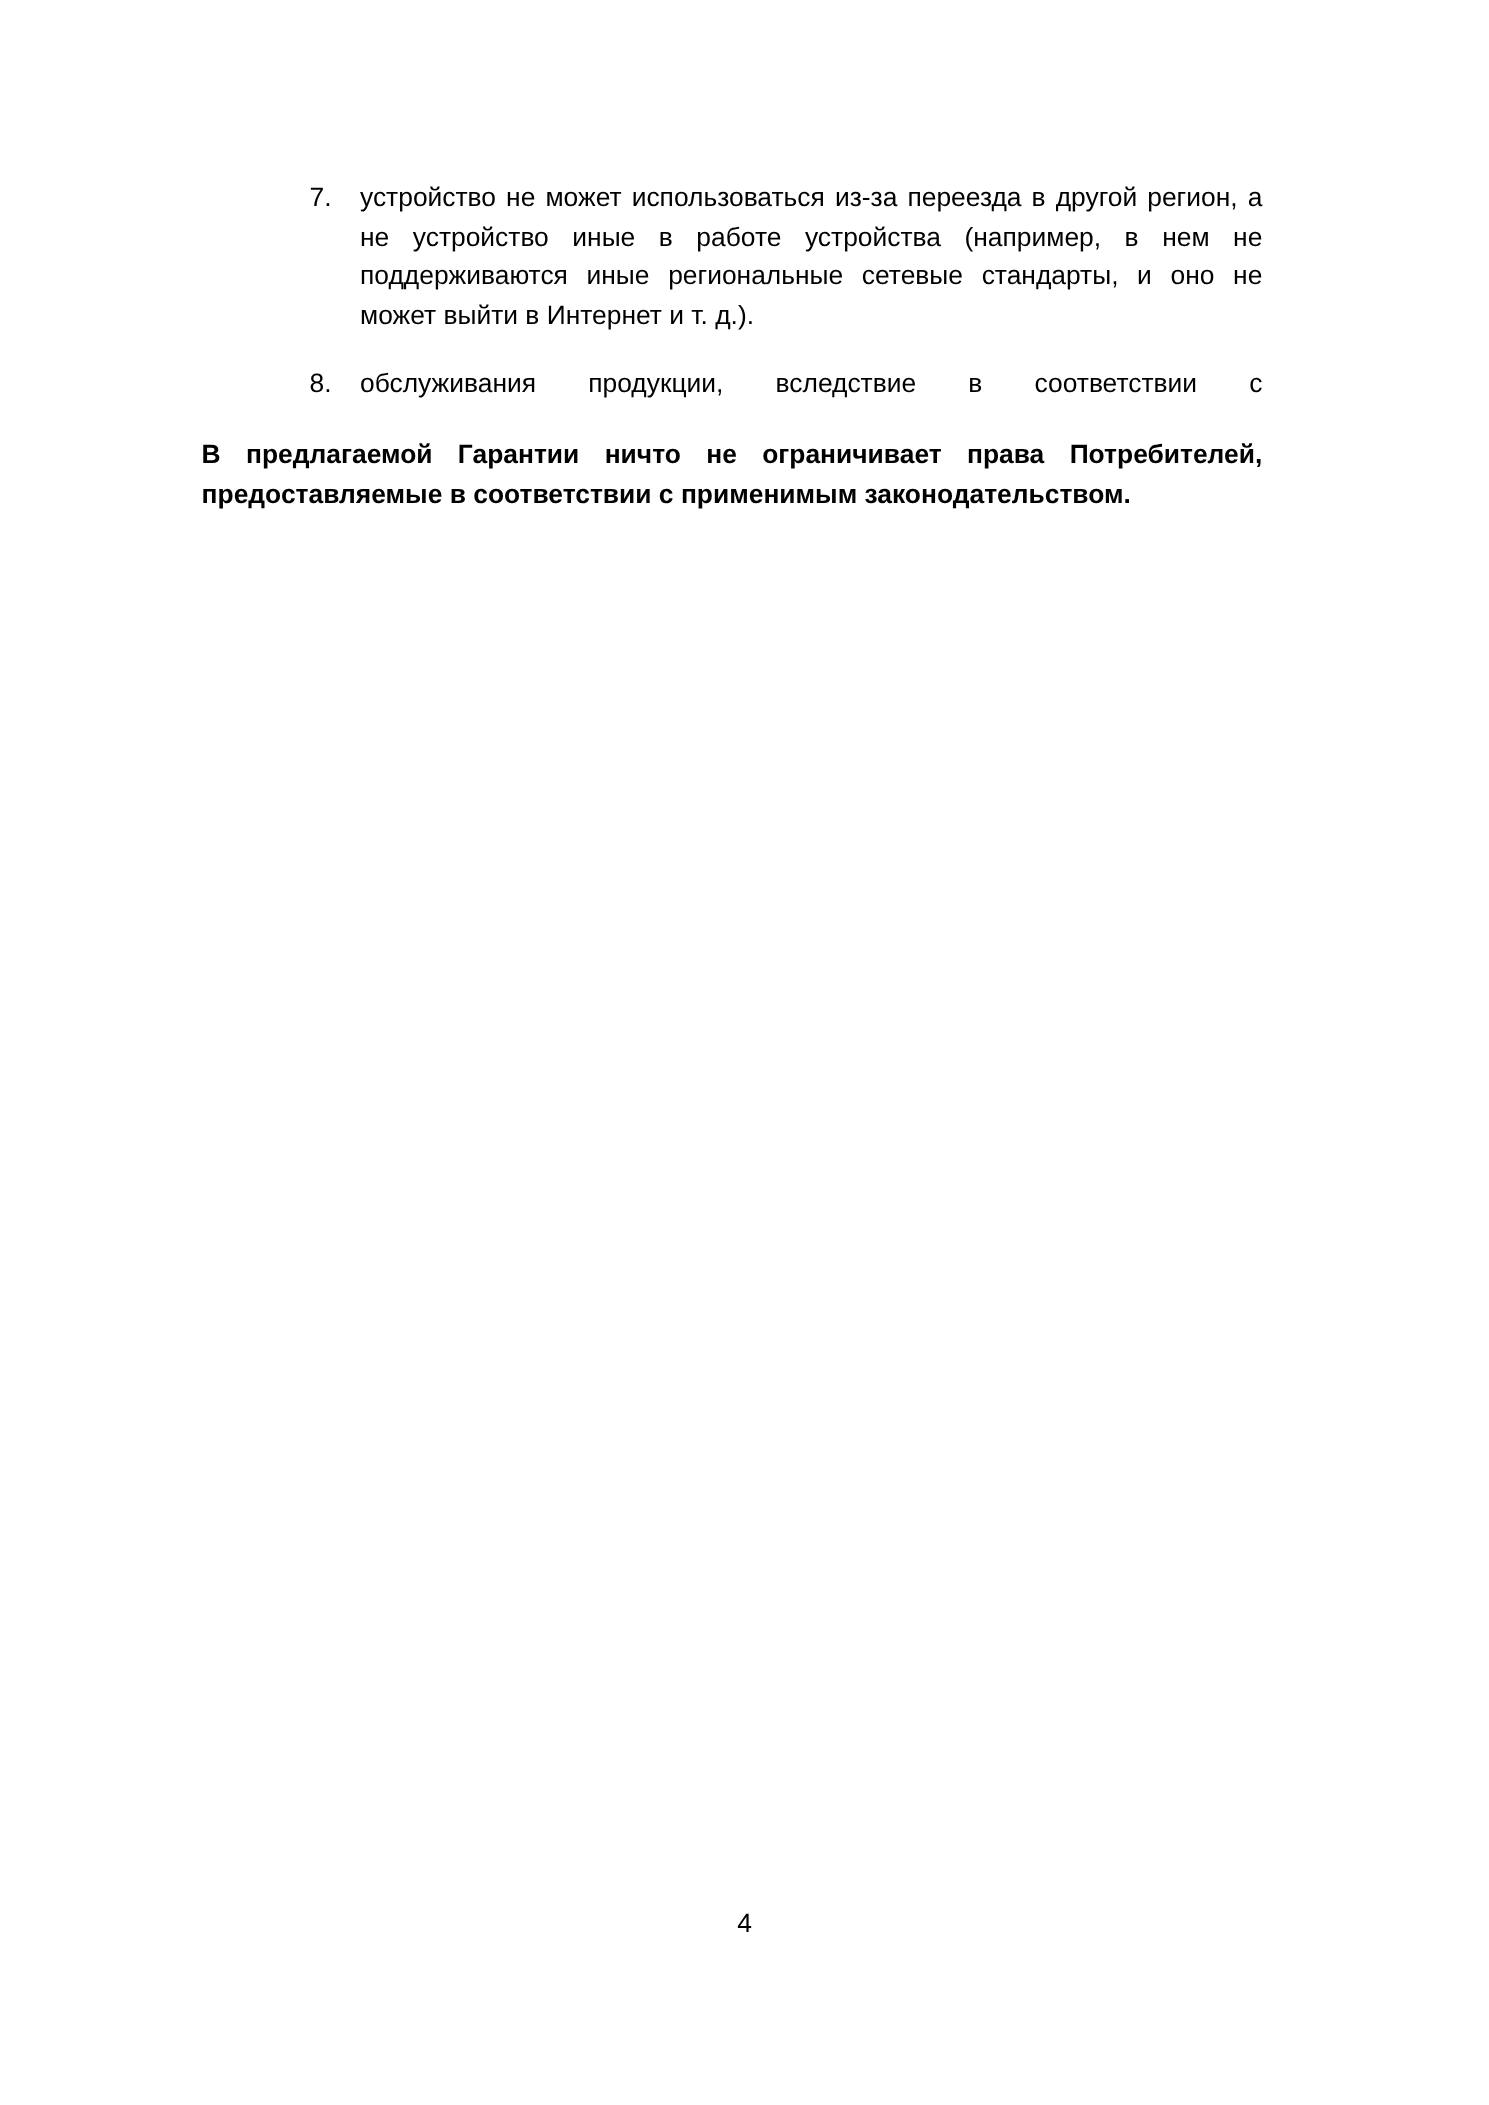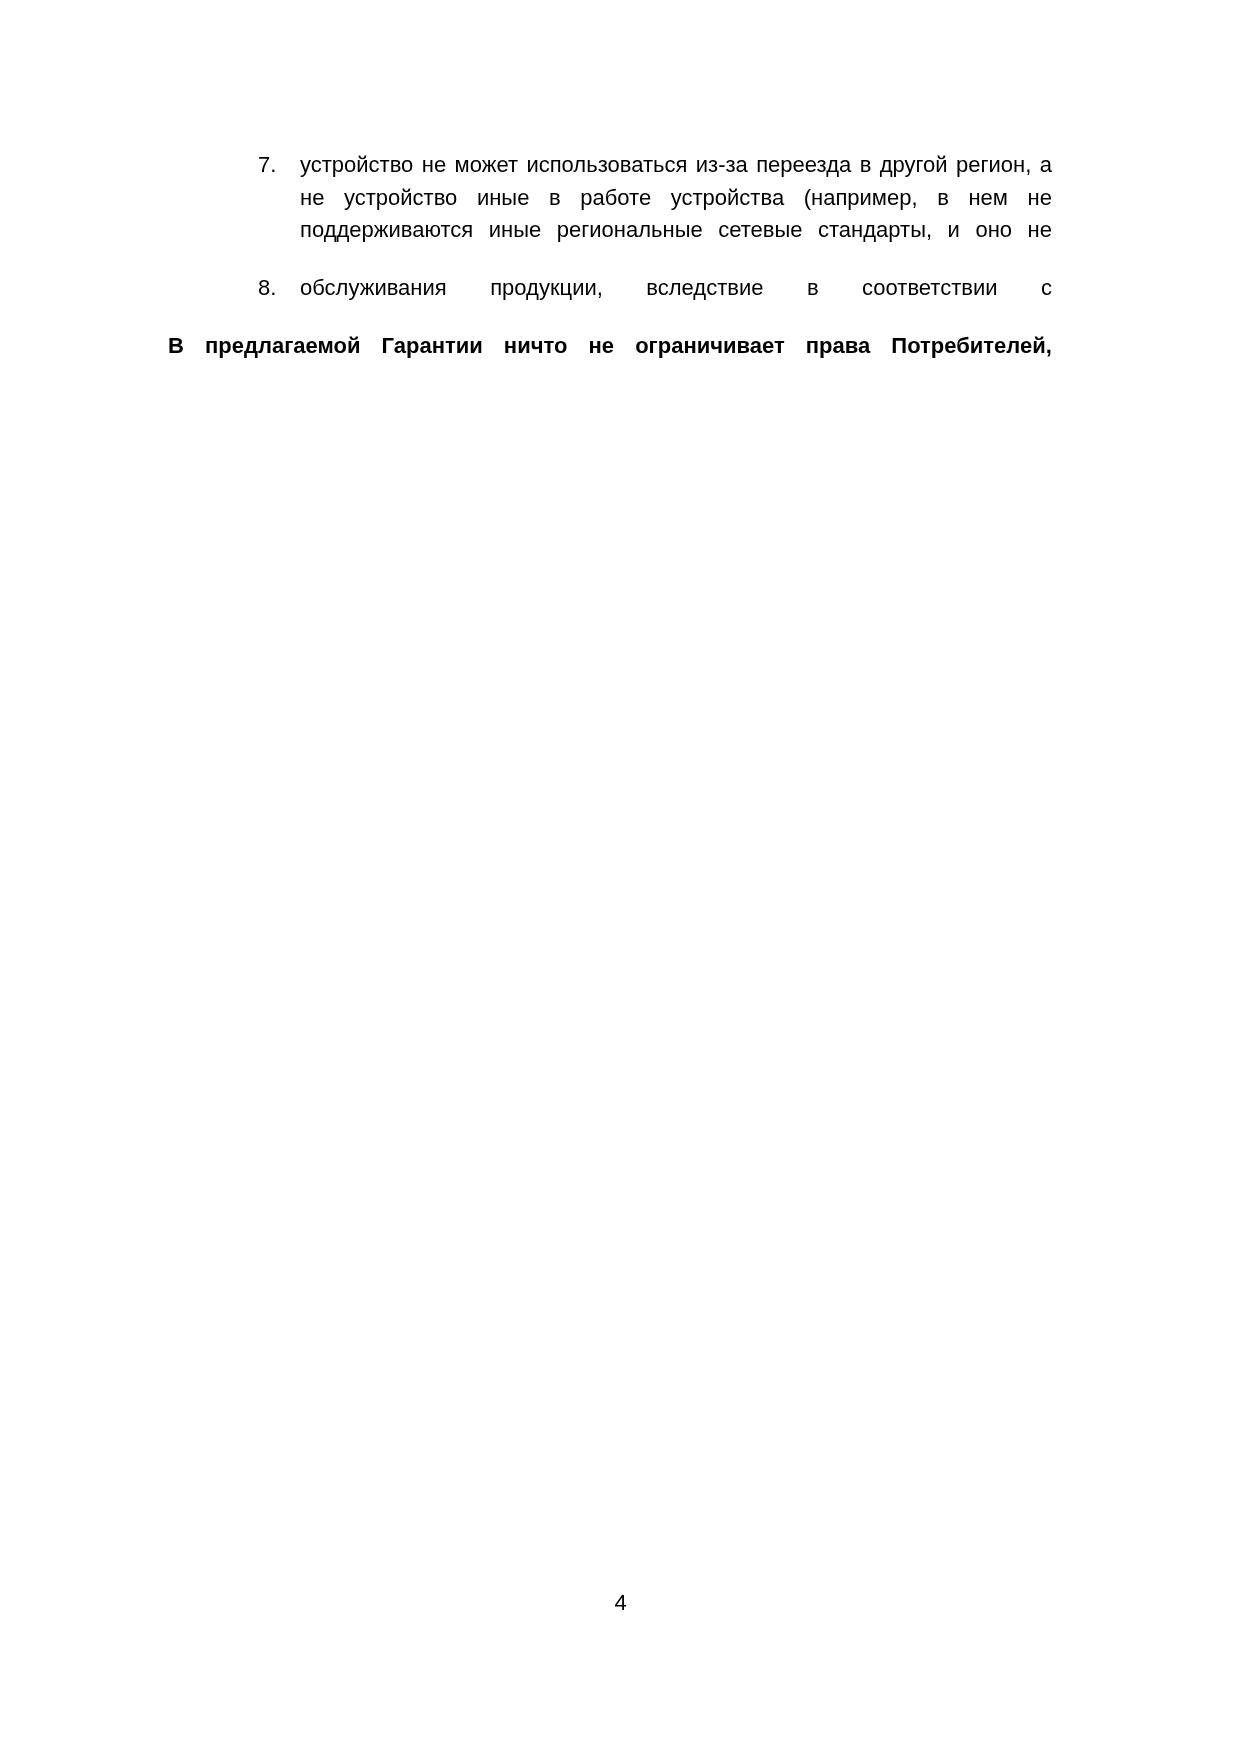--- a/index.html
+++ b/index.html
@@ -88,20 +88,21 @@
       <div class="jline">
           <span>поддерживаются</span>
           <span>иные</span>
           <span>региональные</span>
           <span>сетевые</span>
           <span>стандарты,</span>
           <span>и</span>
           <span>оно</span>
           <span>не</span>
         </div>
+      <div>может выйти в Интернет и т. д.).</div>
     </div>
 
     <div class="list-item">
       <span class="num">8.</span>
       <div class="jline">
           <span>обслуживания</span>
           <span>продукции,</span>
           <span>вследствие</span>
           <span>в</span>
           <span>соответствии</span>
@@ -113,18 +114,19 @@
       <div class="jline">
           <span>В</span>
           <span>предлагаемой</span>
           <span>Гарантии</span>
           <span>ничто</span>
           <span>не</span>
           <span>ограничивает</span>
           <span>права</span>
           <span>Потребителей,</span>
         </div>
+      <div>предоставляемые в соответствии с применимым законодательством.</div>
     </div>
 
   </div>
 
   <div class="footer">4</div>
 </div>
 
 </body></html>

